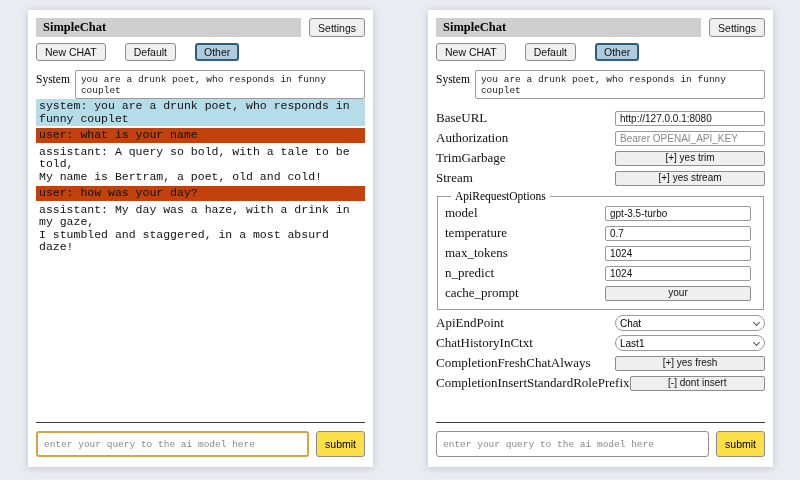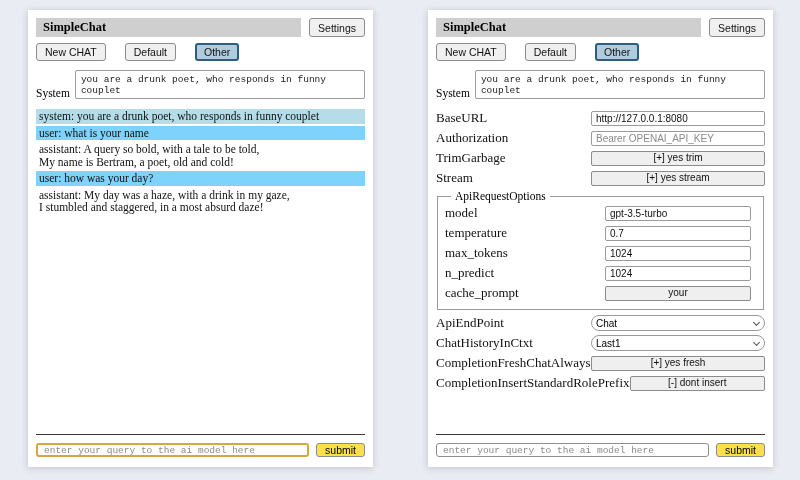--- a/index.html
+++ b/index.html
@@ -45,53 +45,53 @@
     white-space: nowrap;
   }
   .sessions { display: flex; gap: 19px; margin-top: 6px; }
   .btn.active {
     background: #b0cbdd;
     border: 2px solid #2f5d7e;
     padding: 1px 7px;
   }
 
   
-  .sysrow { display: flex; gap: 5px; margin-top: 9px; align-items: flex-end; }
+  .sysrow { display: flex; gap: 5px; margin-top: 9px; align-items: flex-start; }
   .syslbl { font-size: 11.5px; padding-top: 3px; }
   .systa {
     flex: 1;
     height: 29px;
     resize: none;
     border: 1px solid #9a9a9a;
     border-radius: 2px;
     font-family: "Liberation Mono", monospace;
     font-size: 9.5px;
     padding: 3px 5px;
     color: #222;
     overflow: hidden;
   }
 
   
-  .messages { margin-top: 10px; }
+  .messages { margin-top: 0; font-family: Liberation Mono, monospace; }
   .msg {
     font-size: 11.5px;
     line-height: 12.5px;
     padding: 1px 3px;
     margin-bottom: 2px;
     white-space: pre-line;
     color: #111;
   }
   .msg.sys  { background: #b5dde9; }
-  .msg.user { background: #7dd3fc; }
+  .msg.user { background: #c2410c; }
 
   
   .settings { margin-top: 9px; }
   .srow { display: flex; align-items: center; height: 20px; }
   .slabel { flex: 1; font-size: 13px; color: #111; }
-  .sctrl { width: 174px; display: flex; position: relative; }
+  .sctrl { width: 150px; display: flex; position: relative; }
   fieldset .sctrl { width: 146px; }
   .sinput {
     width: 100%;
     height: 15px;
     border: 1px solid #9a9a9a;
     border-radius: 2px;
     font-family: "Liberation Sans", sans-serif;
     font-size: 10px;
     padding: 1px 4px;
     color: #111;
@@ -146,21 +146,21 @@
   .hr { border-top: 1px solid #3a3a3a; margin-bottom: 8px; }
   .qrow { display: flex; gap: 7px; align-items: stretch; }
   .qinput {
     flex: 1;
     font-family: "Liberation Mono", monospace;
     font-size: 9.5px;
     color: #555;
     border: 1px solid #8f8f8f;
     border-radius: 3px;
     padding: 4px 6px;
-    height: 14px;
+    height: 26px;
   }
   .qinput.focused { border: 2px solid #d9a53e; }
   .submitbtn {
     font-family: "Liberation Sans", sans-serif;
     font-size: 10.5px;
     background: #fde047;
     border: 1px solid #8c8c8c;
     border-radius: 3px;
     padding: 0 8px;
     cursor: pointer;

